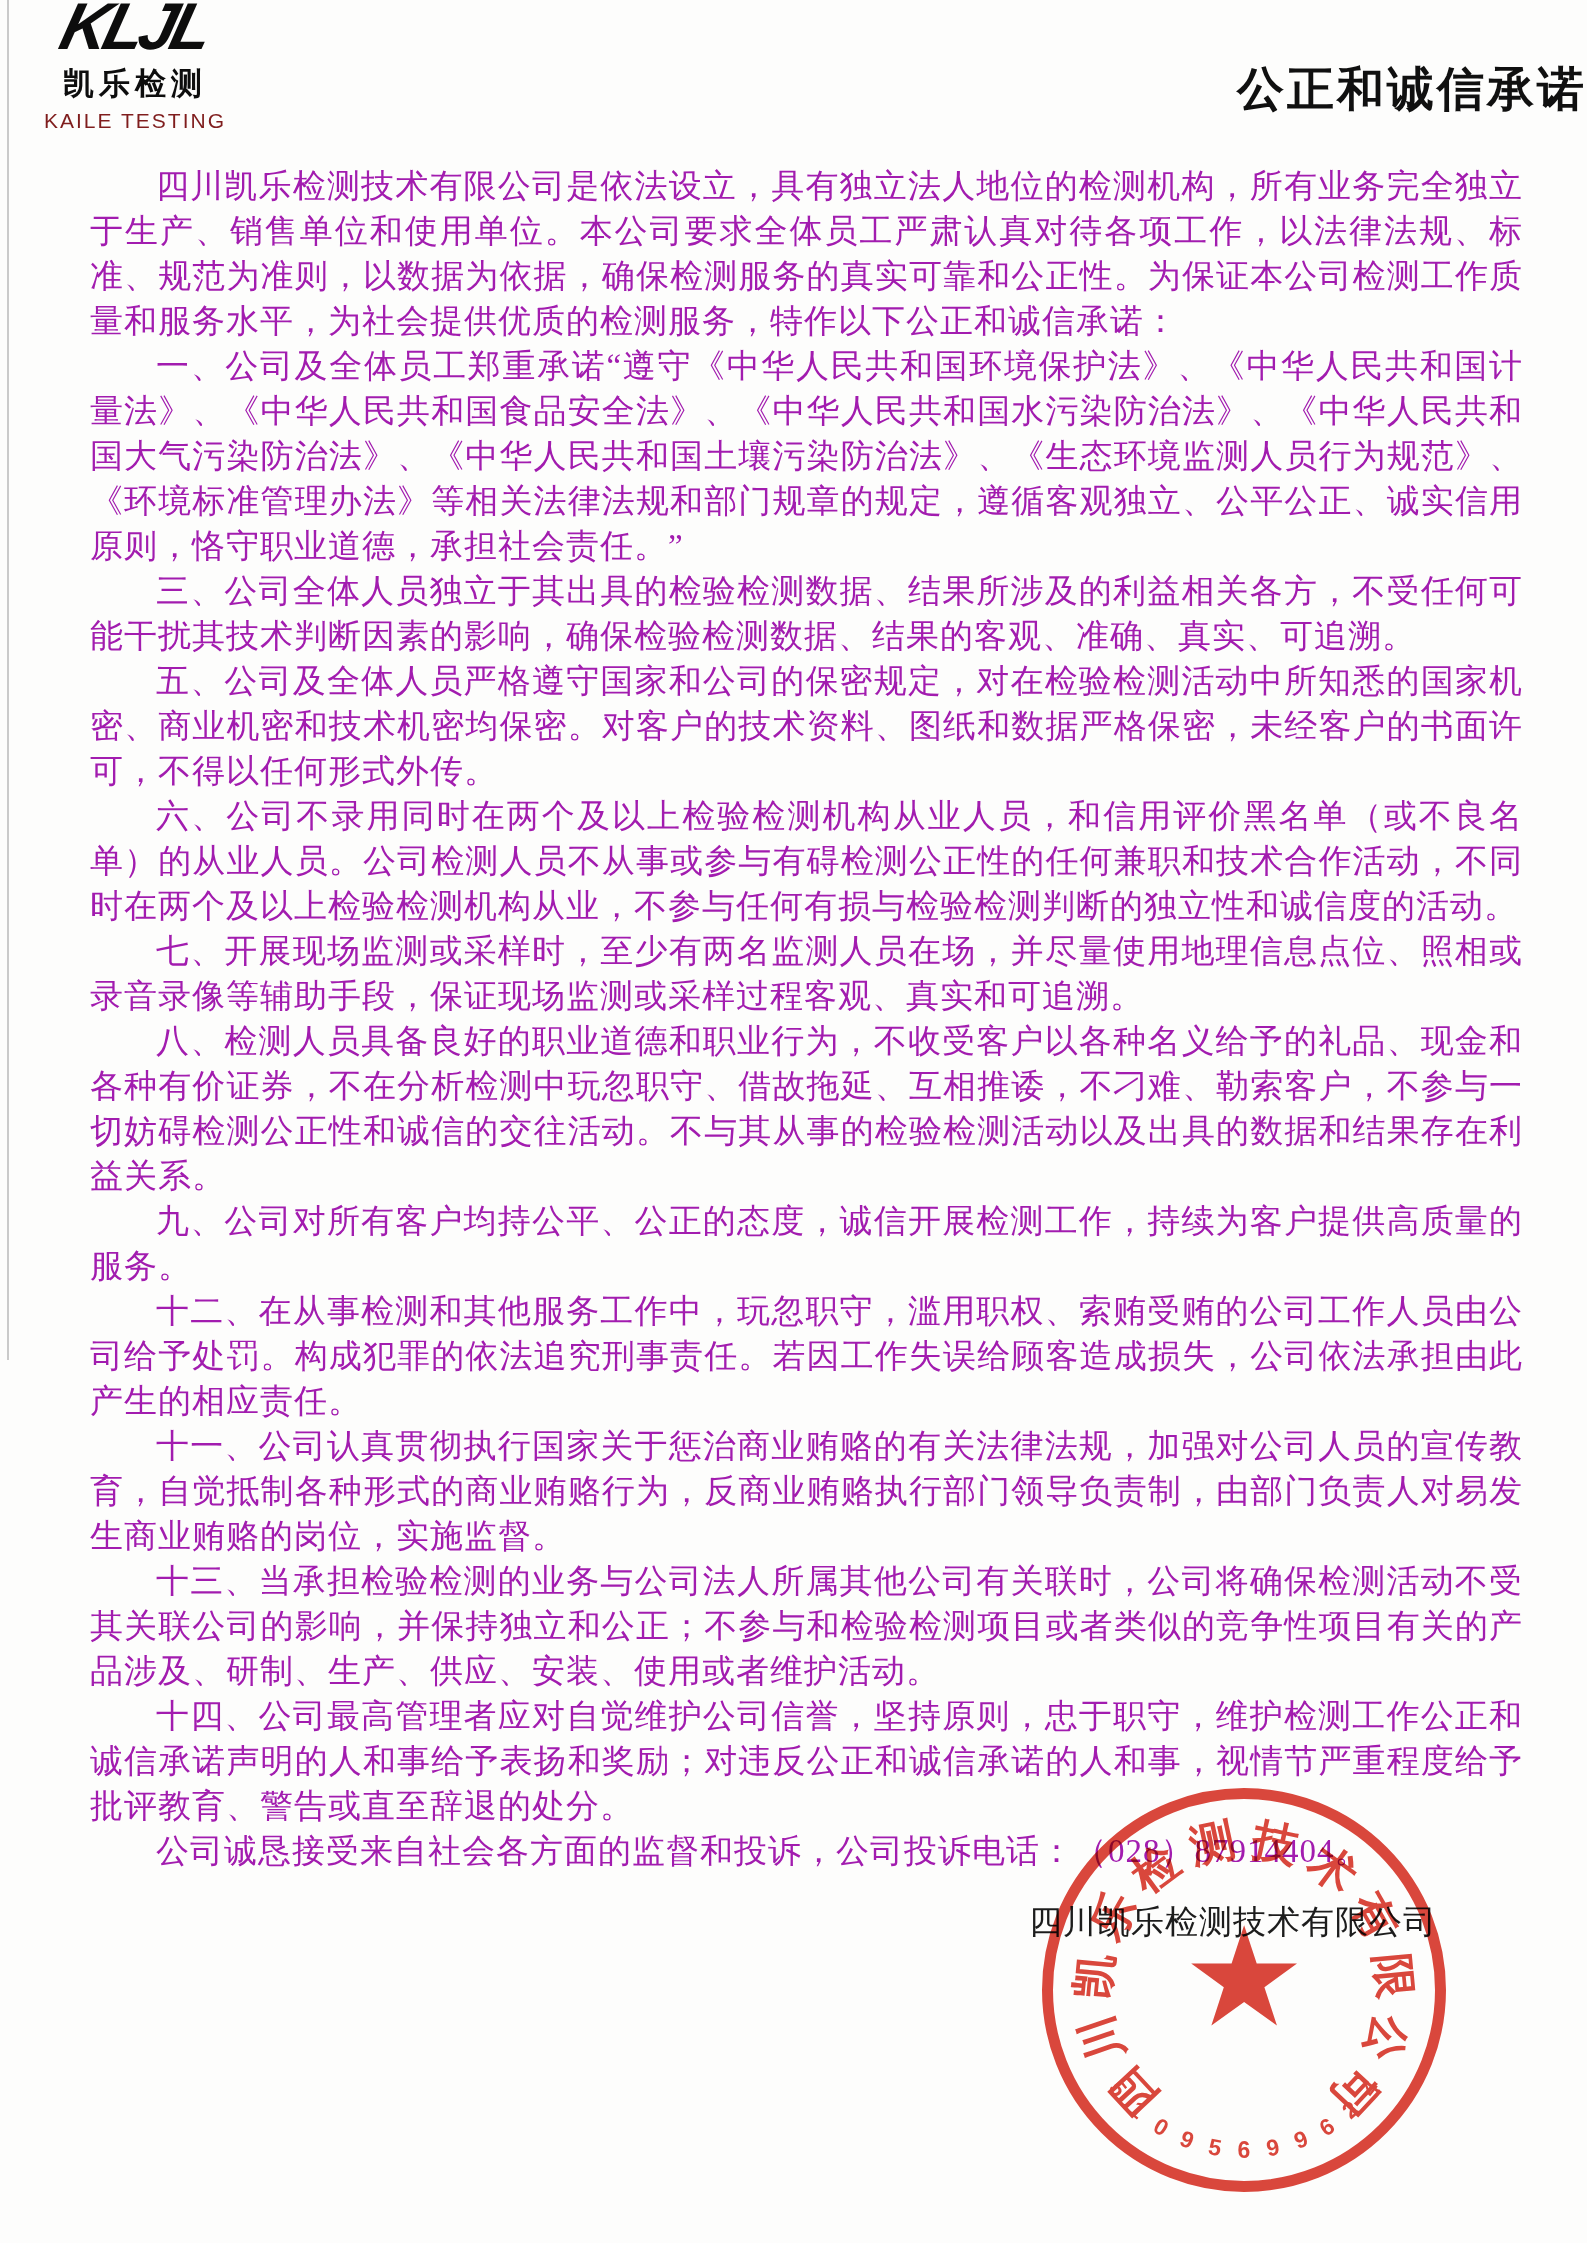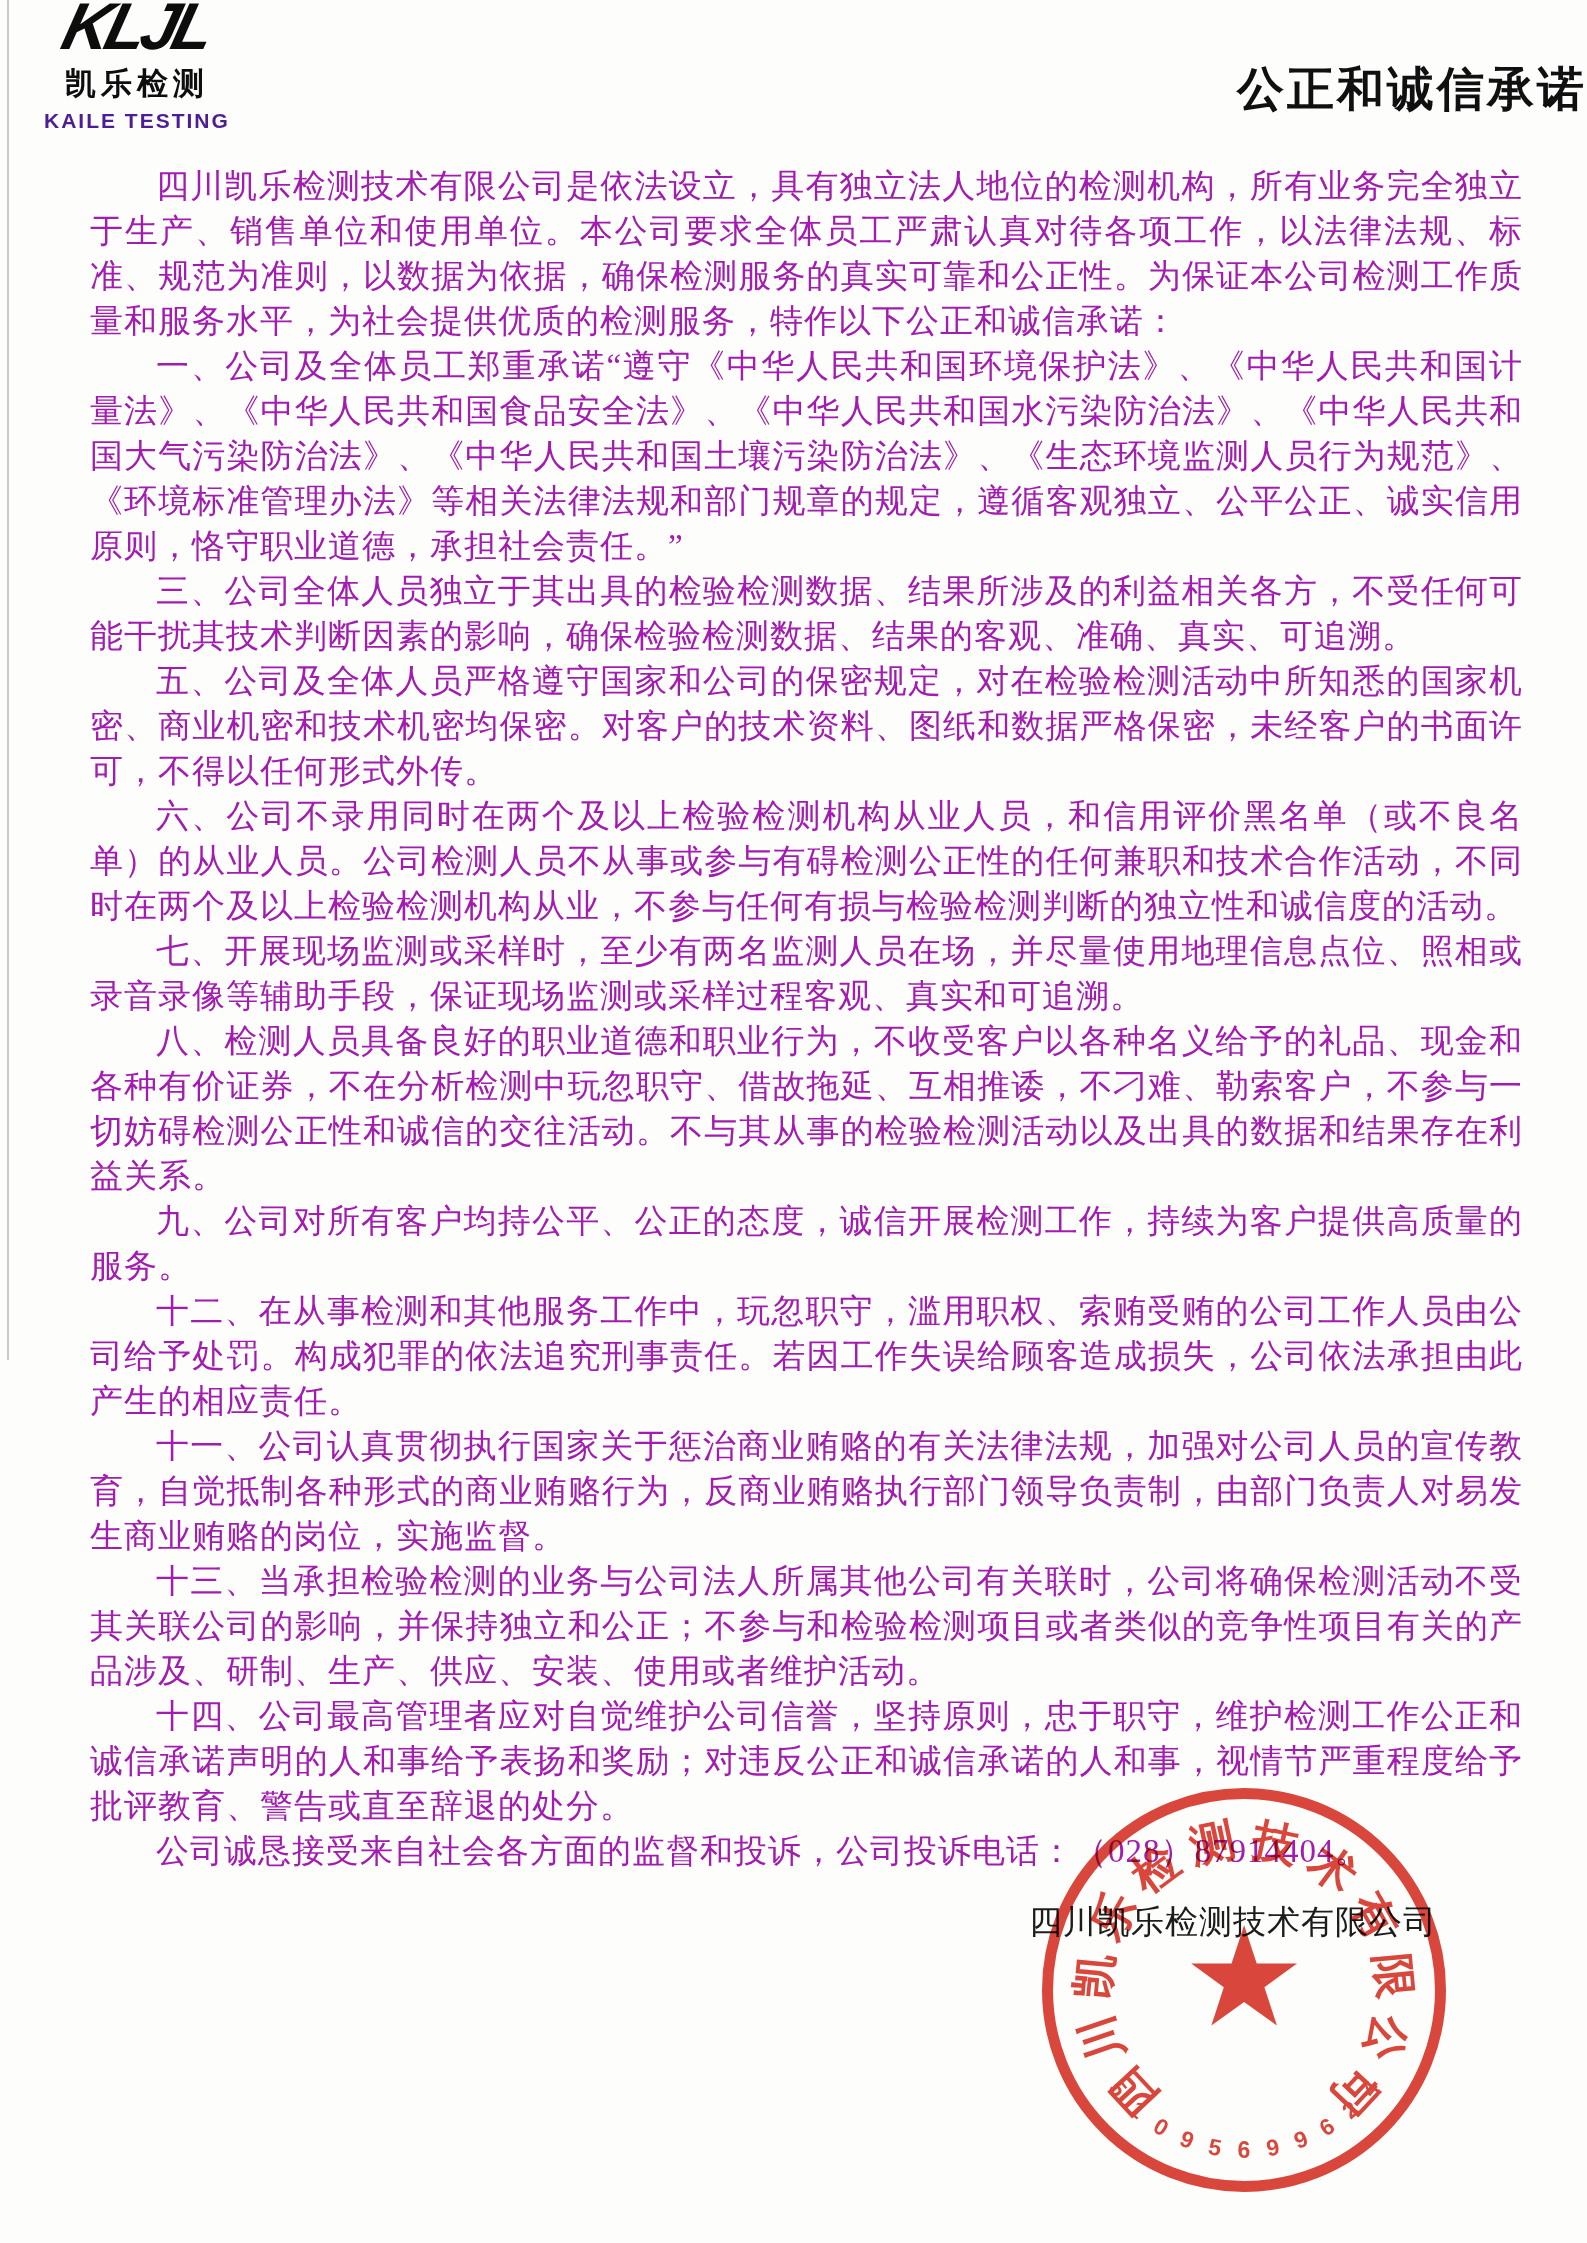--- a/index.html
+++ b/index.html
@@ -23,21 +23,21 @@
     font-family:"Liberation Sans","DejaVu Sans",sans-serif;
     font-style:italic;font-weight:900;font-size:66px;line-height:60px;
     letter-spacing:-5px;transform:skewX(-14deg);
   }
   .logo-cn{
     font-family:"Liberation Sans","DejaVu Sans",sans-serif;
     font-weight:800;font-size:31px;line-height:48px;letter-spacing:5px;margin-top:4px;
   }
   .logo-en{
     font-family:"Liberation Sans","DejaVu Sans",sans-serif;
-    font-weight:700;font-size:21px;line-height:26px;letter-spacing:2px;color:#4c1d95;
+    font-weight:400;font-size:21px;line-height:26px;letter-spacing:2px;color:#7f1d1d;
   }
   
   h1.doc-title{
     margin:60px 0 0 0;
     text-align:right;
     font-size:47px;line-height:58px;font-weight:700;letter-spacing:3px;color:#101010;
   }
   
   main.doc-body{
     display:block;

